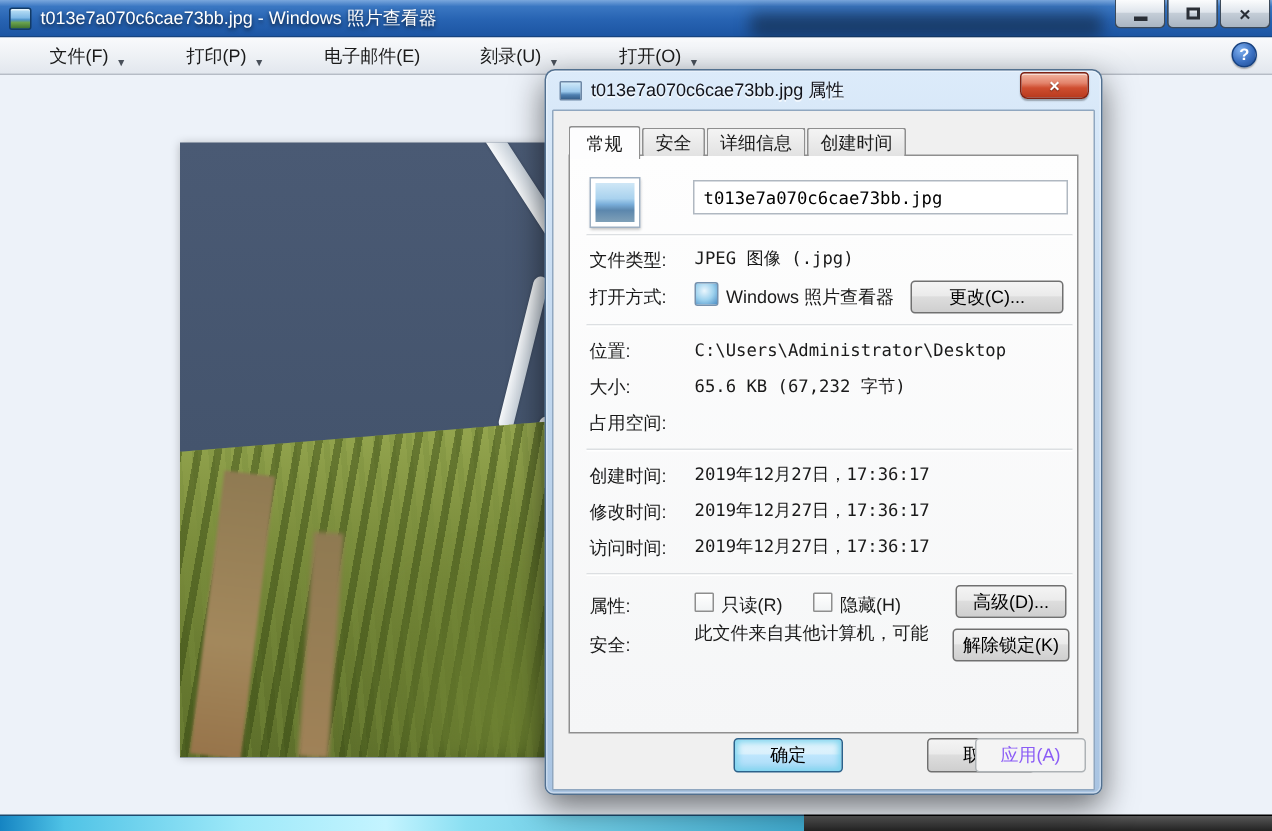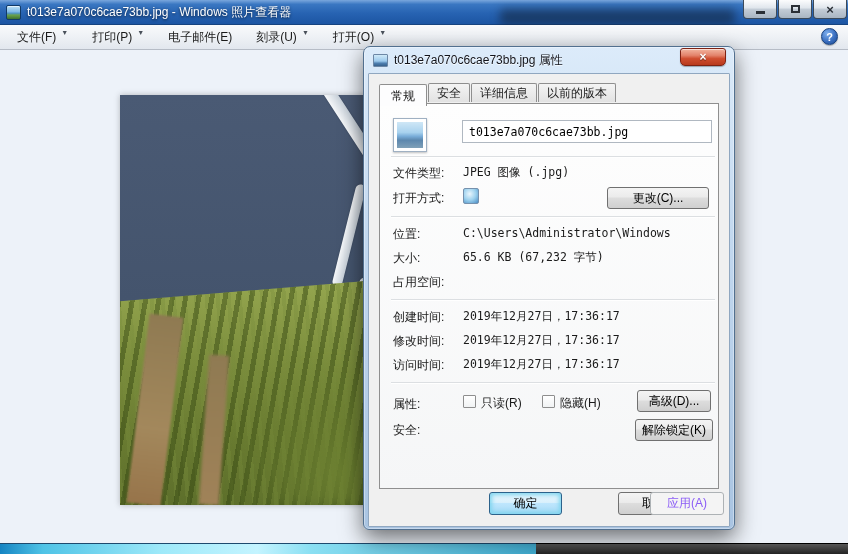--- a/index.html
+++ b/index.html
@@ -22,21 +22,21 @@
     background:linear-gradient(180deg,#fbfcfd 0%,#dfe5ec 45%,#c4cdd7 50%,#a9b5c2 100%);
     border:1px solid #3c4a5a; border-top:none; border-radius:0 0 4px 4px;
     display:flex; align-items:center; justify-content:center; color:#2a2f36; font-weight:bold; }
   .min-glyph { width:9px; height:3px; background:#2a2f36; margin-top:6px; }
   .max-glyph { width:9px; height:8px; border:2px solid #2a2f36; background:transparent; }
   .cap-close-glyph { font-size:13px; line-height:1; }
 
   .menubar { position:absolute; left:0; top:25px; width:848px; height:25px;
     background:linear-gradient(180deg,#f9fafc 0%,#eef1f5 50%,#e2e7ee 100%);
     border-bottom:1px solid #b6bcc6; display:flex; align-items:center; padding-left:10px; }
-  .menu-item { display:flex; align-items:flex-start; padding:3px 7px; margin-right:10px; border-radius:2px; cursor:default; }
+  .menu-item { display:flex; align-items:flex-end; padding:3px 7px; margin-right:10px; border-radius:2px; cursor:default;margin-left:16px; }
   .menu-arrow { font-size:7px; color:#49505a; margin-left:5px; }
   .help-btn { position:absolute; right:10px; top:28px; width:17px; height:17px; border-radius:50%;
     background:radial-gradient(circle at 35% 30%,#7fb0ef 0%,#3a6fc0 55%,#1d4a90 100%);
     border:1px solid #16407e; color:#fff; font-weight:bold; font-size:11px;
     display:flex; align-items:center; justify-content:center; box-shadow:0 1px 1px rgba(0,0,0,.3); }
 
   
   .photo { position:absolute; left:120px; top:95px; width:246px; height:410px; overflow:hidden;
     background:linear-gradient(180deg,#4a5a74 0%,#44546d 50%,#3d4c64 72%); box-shadow:0 0 6px rgba(0,0,0,.25); }
   .blade { position:absolute; background:linear-gradient(90deg,#f5f7f9,#c6cfd8); border-radius:6px; box-shadow:0 0 2px rgba(0,0,0,.25); }
@@ -72,21 +72,21 @@
     linear-gradient(180deg,#cfe9f8 0%,#9cc9ec 55%,#4e7fb0 75%,#38618c 100%); border-radius:1px; }
   .dlg-title { color:#12131a; text-shadow:0 1px 0 rgba(255,255,255,.75); white-space:nowrap; }
   .dlg-close { position:absolute; right:8px; top:1px; width:46px; height:18px;
     background:linear-gradient(180deg,#f2b5a0 0%,#e3836b 40%,#cf4e30 60%,#b83a1e 100%);
     border:1px solid #7e2213; border-radius:3px 3px 5px 5px; color:#fff; font-weight:bold; font-size:12px;
     display:flex; align-items:center; justify-content:center;
     box-shadow:inset 0 1px 0 rgba(255,255,255,.55), 0 1px 1px rgba(0,0,0,.3); text-shadow:0 1px 1px rgba(0,0,0,.5); }
   .dlg-client { position:relative; margin:0 4px 4px 4px; height:454px; background:#f0f0f0;
     border:1px solid #90a7c0; border-radius:1px; }
 
-  .tabs { position:absolute; left:10px; top:7px; display:flex; align-items:flex-start; z-index:2; }
+  .tabs { position:absolute; left:10px; top:7px; display:flex; align-items:center; z-index:2; }
   .tab { height:19px; margin-top:2px; padding:0 8px; margin-right:1px; line-height:19px;
     background:linear-gradient(180deg,#f4f4f4,#e2e2e2); border:1px solid #8f8f8f; border-bottom:none;
     border-radius:2px 2px 0 0; }
   .tab.active { height:22px; line-height:22px; padding:0 11px; background:#fdfdfe; position:relative; top:1px; }
 
   .tab-page { position:absolute; left:10px; right:10px; top:29px; height:386px;
     background:linear-gradient(180deg,#fefefe 0%,#f5f6f7 100%); border:1px solid #8f8f8f; z-index:1; }
 
   .sep { position:absolute; left:11px; width:324px; height:2px;
     border-top:1px solid #dcdfe2; border-bottom:1px solid #fff; }
@@ -195,42 +195,43 @@
       <div class="dlg-close">
           <span>×</span>
         </div>
     </div>
 
     <div class="dlg-client">
       <div class="tabs">
         <div class="tab active">常规</div>
         <div class="tab">安全</div>
         <div class="tab">详细信息</div>
-        <div class="tab">以前的版本</div>
+        <div class="tab">创建时间</div>
       </div>
 
       <div class="tab-page">
         <div class="thumb">
             <div class="thumb-inner"></div>
           </div>
         <input class="name-input latin" type="text" value="t013e7a070c6cae73bb.jpg" style="">
 
         <div class="sep" style="top:52px"></div>
 
         <div class="lbl" style="top:61px">文件类型:</div>
         <div class="val latin" style="top:61px">JPEG 图像 (.jpg)</div>
 
         <div class="lbl" style="top:86px">打开方式:</div>
         <div class="app-small-icon"></div>
+        <div class="val" style="left:104px; top:86px">Windows 照片查看器</div>
         <div class="btn btn-change">更改(C)...</div>
 
         <div class="sep" style="top:112px"></div>
 
         <div class="lbl" style="top:122px">位置:</div>
-        <div class="val latin" style="top:122px">C:\Users\Administrator\Windows</div>
+        <div class="val latin" style="top:122px">C:\Users\Administrator\Desktop</div>
 
         <div class="lbl" style="top:146px">大小:</div>
         <div class="val latin" style="top:146px">65.6 KB (67,232 字节)</div>
 
         <div class="lbl" style="top:170px">占用空间:</div>
 
         <div class="sep" style="top:195px"></div>
 
         <div class="lbl" style="top:205px">创建时间:</div>
         <div class="val latin" style="top:205px">2019年12月27日，17:36:17</div>
@@ -245,20 +246,21 @@
 
         <div class="lbl" style="top:292px">属性:</div>
         <div class="checkbox cb-readonly"></div>
         <div class="cb-lbl-readonly">只读(R)</div>
         <div class="checkbox cb-hidden"></div>
         <div class="cb-lbl-hidden">隐藏(H)</div>
         <div class="btn btn-advanced">高级(D)...</div>
 
         <div class="lbl" style="top:318px">安全:</div>
         <div class="sec-text">
+          <div>此文件来自其他计算机，可能</div>
         </div>
         <div class="btn btn-unblock">解除锁定(K)</div>
       </div>
 
       <div class="btn footer-btn btn-ok">确定</div>
       <div class="btn footer-btn btn-cancel">取消</div>
       <div class="btn footer-btn btn-apply">应用(A)</div>
     </div>
   </div>
 

